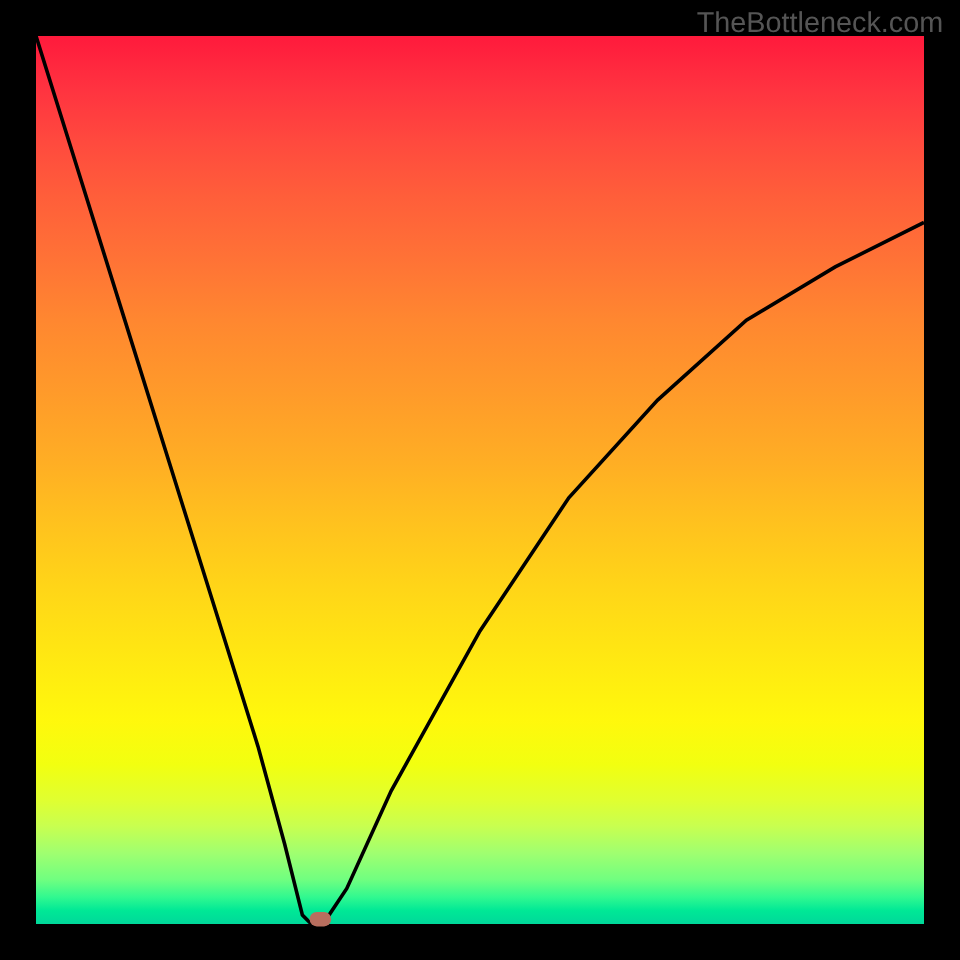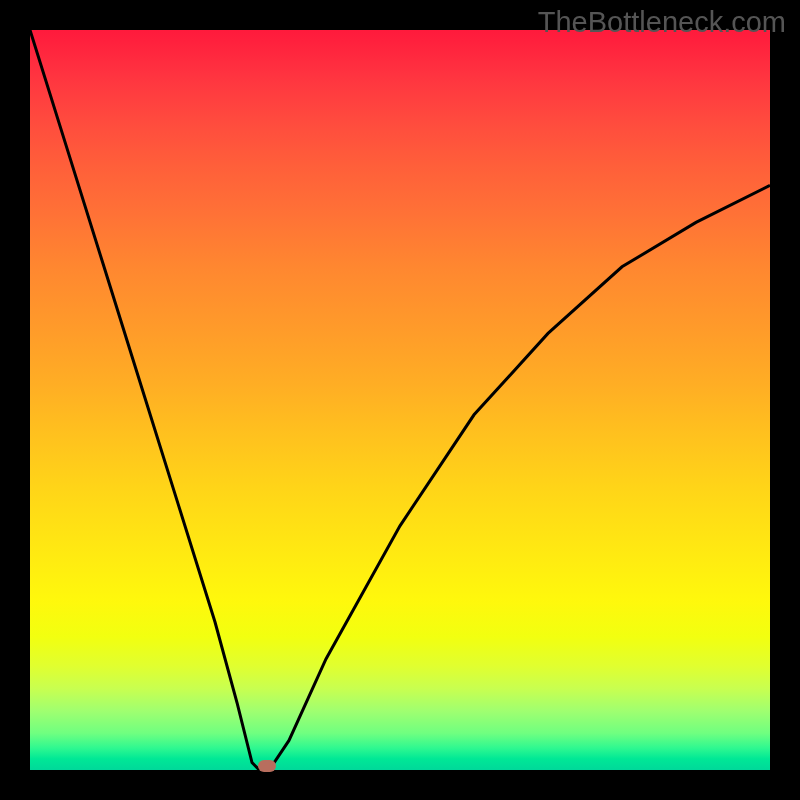--- a/index.html
+++ b/index.html
@@ -13,21 +13,21 @@
     background: #000;
     position: relative;
     overflow: hidden;
     font-family: Arial, sans-serif;
   }
   .watermark {
     position: absolute;
     top: 6px;
     right: 14px;
     color: #555;
-    font-size: 29px;
+    font-size: 24px;
     font-weight: 500;
     z-index: 10;
   }
   .plot-area {
     position: absolute;
     left: 30px;
     top: 30px;
     width: 740px;
     height: 740px;
     background: linear-gradient(to bottom,

